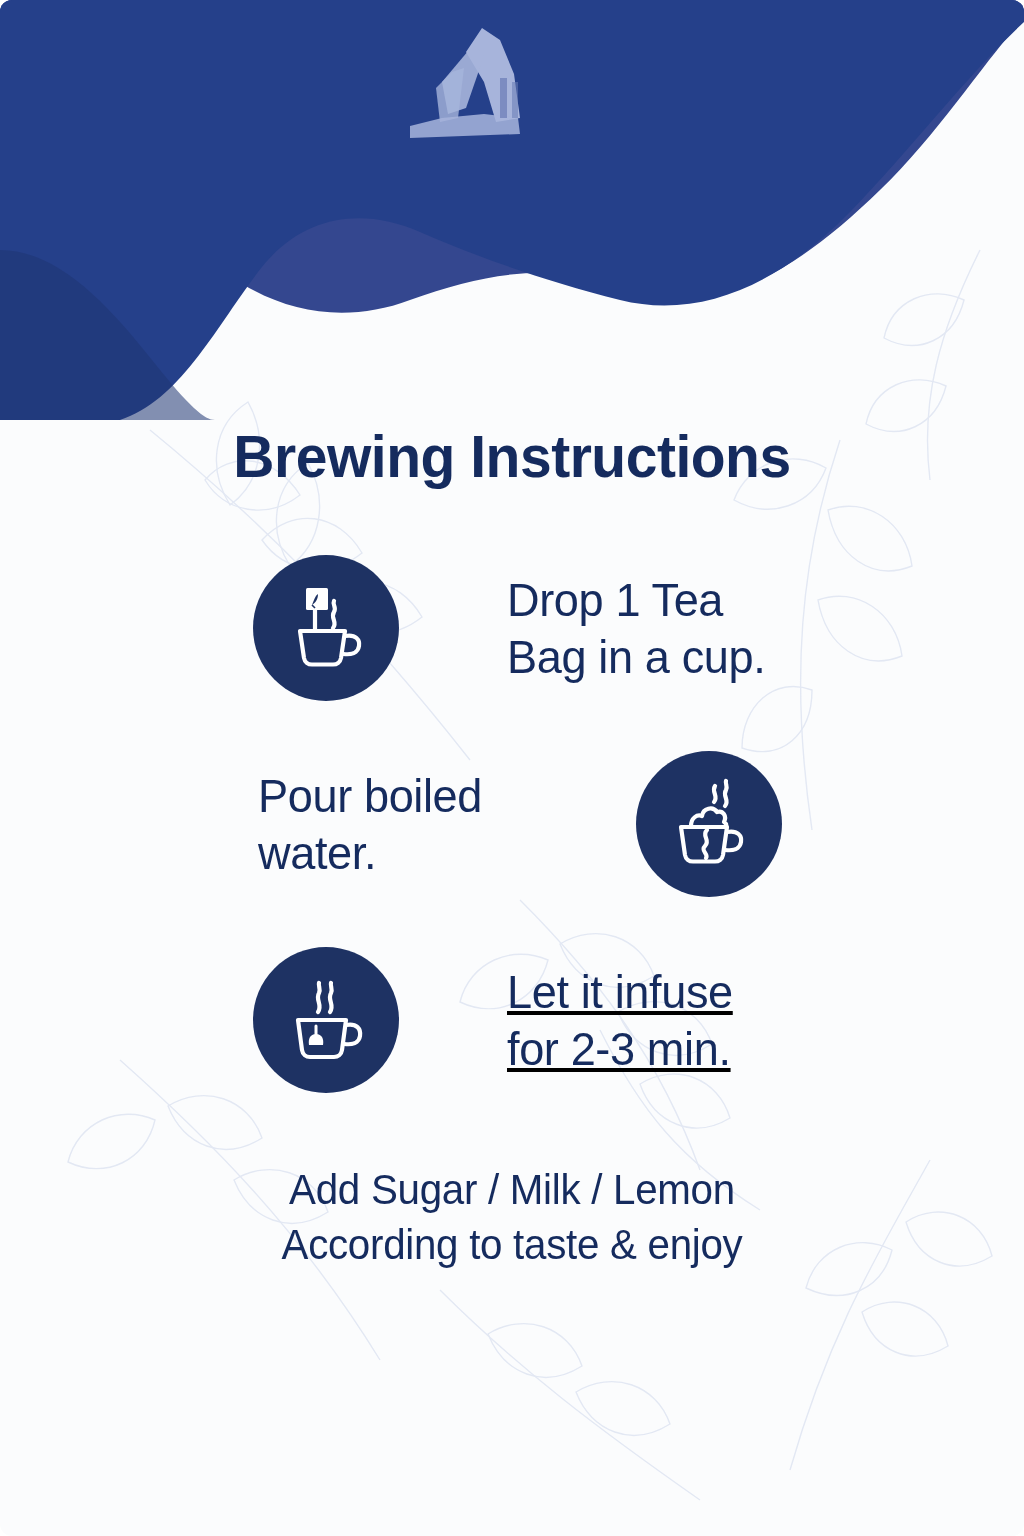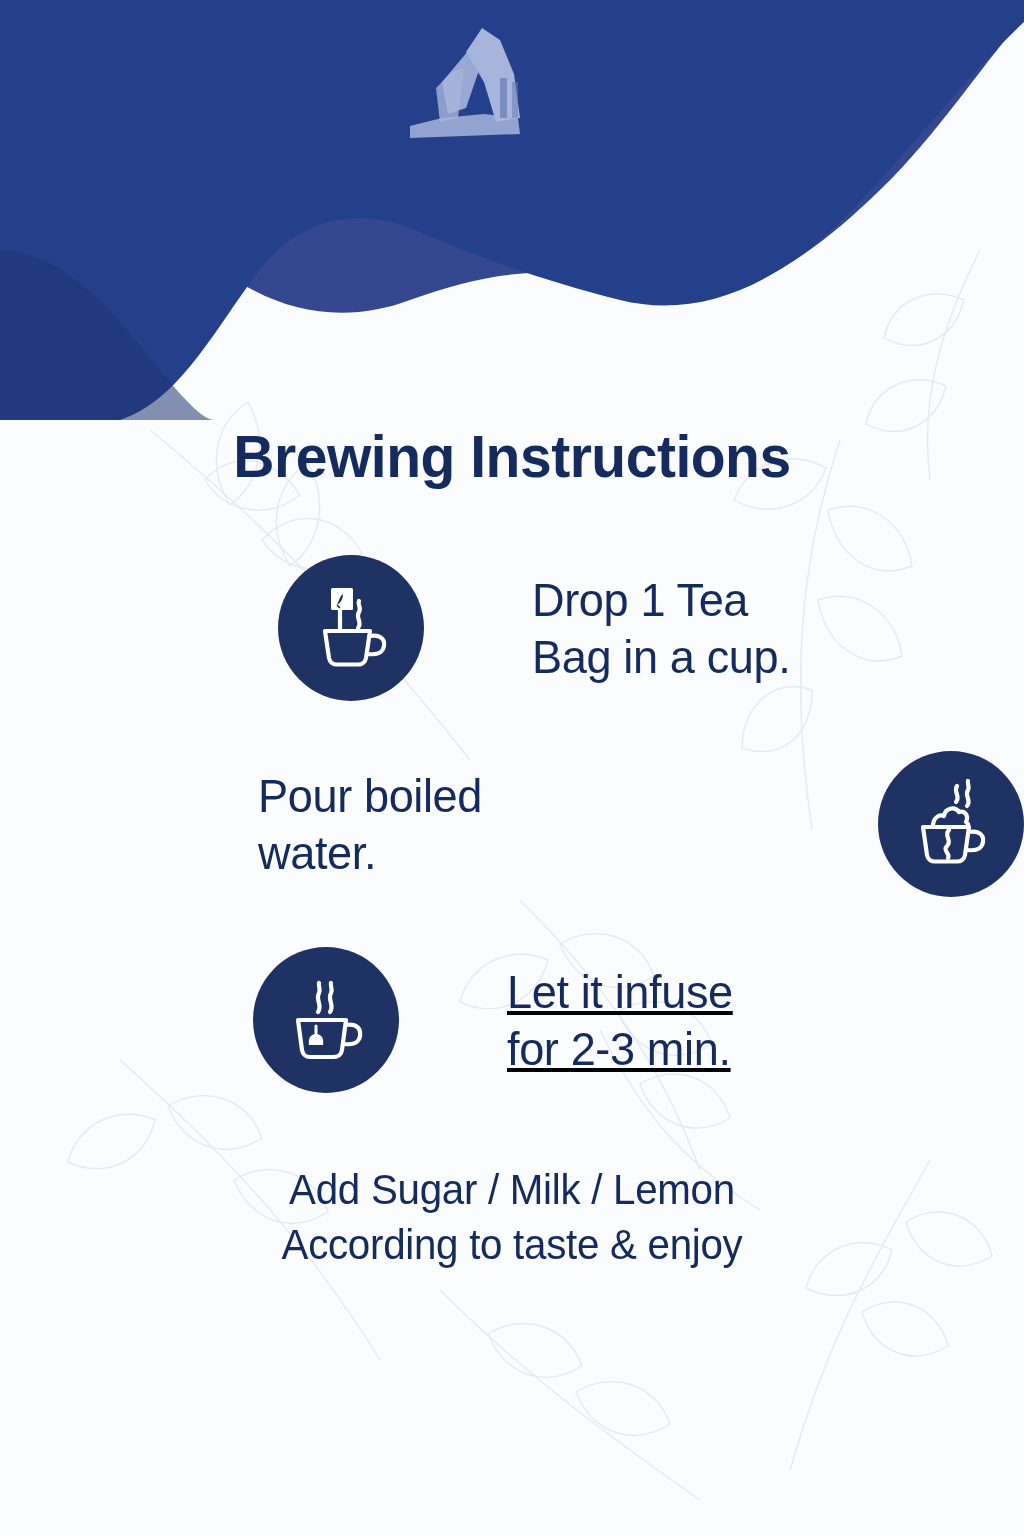--- a/index.html
+++ b/index.html
@@ -7,20 +7,21 @@
     padding: 0;
     background: #ffffff;
   }
   #poster {
     position: relative;
     width: 1024px;
     height: 1536px;
     overflow: hidden;
     background: #fbfcfd;
     font-family: "Liberation Sans", sans-serif;
+    border-radius: 12px;
   }
 
   
   .leaf-watermark {
     position: absolute;
     inset: 0;
     z-index: 0;
     pointer-events: none;
   }
 
@@ -73,21 +74,20 @@
   .step-row {
     position: relative;
     display: flex;
     align-items: center;
     height: 160px;
     margin-bottom: 36px;
   }
   .step-row.icon-left {
     justify-content: flex-start;
     padding-left: 253px;
-    margin-left: 25px;
   }
   .step-badge {
     width: 146px;
     height: 146px;
     min-width: 146px;
     border-radius: 50%;
     background: #1e3263;
     display: flex;
     align-items: center;
     justify-content: center;
@@ -104,21 +104,21 @@
     transform: scaleX(0.96);
     transform-origin: left center;
     white-space: pre-line;
   }
   .step-text.at-right { margin-left: 108px; }
   .step-text.at-left  { margin-right: 0; text-align: left; }
 
   
   .row2 {
     padding-left: 0;
-    justify-content: space-between;
+    justify-content: flex-start;
   }
   .row2 .step-text {
     margin-left: 258px;
     width: 330px;
   }
   .row2 .step-badge { margin-left: 48px; }
 
   
   .row3 { padding-left: 253px; text-decoration: underline; }
   .row3 .step-text { margin-left: 108px; }

